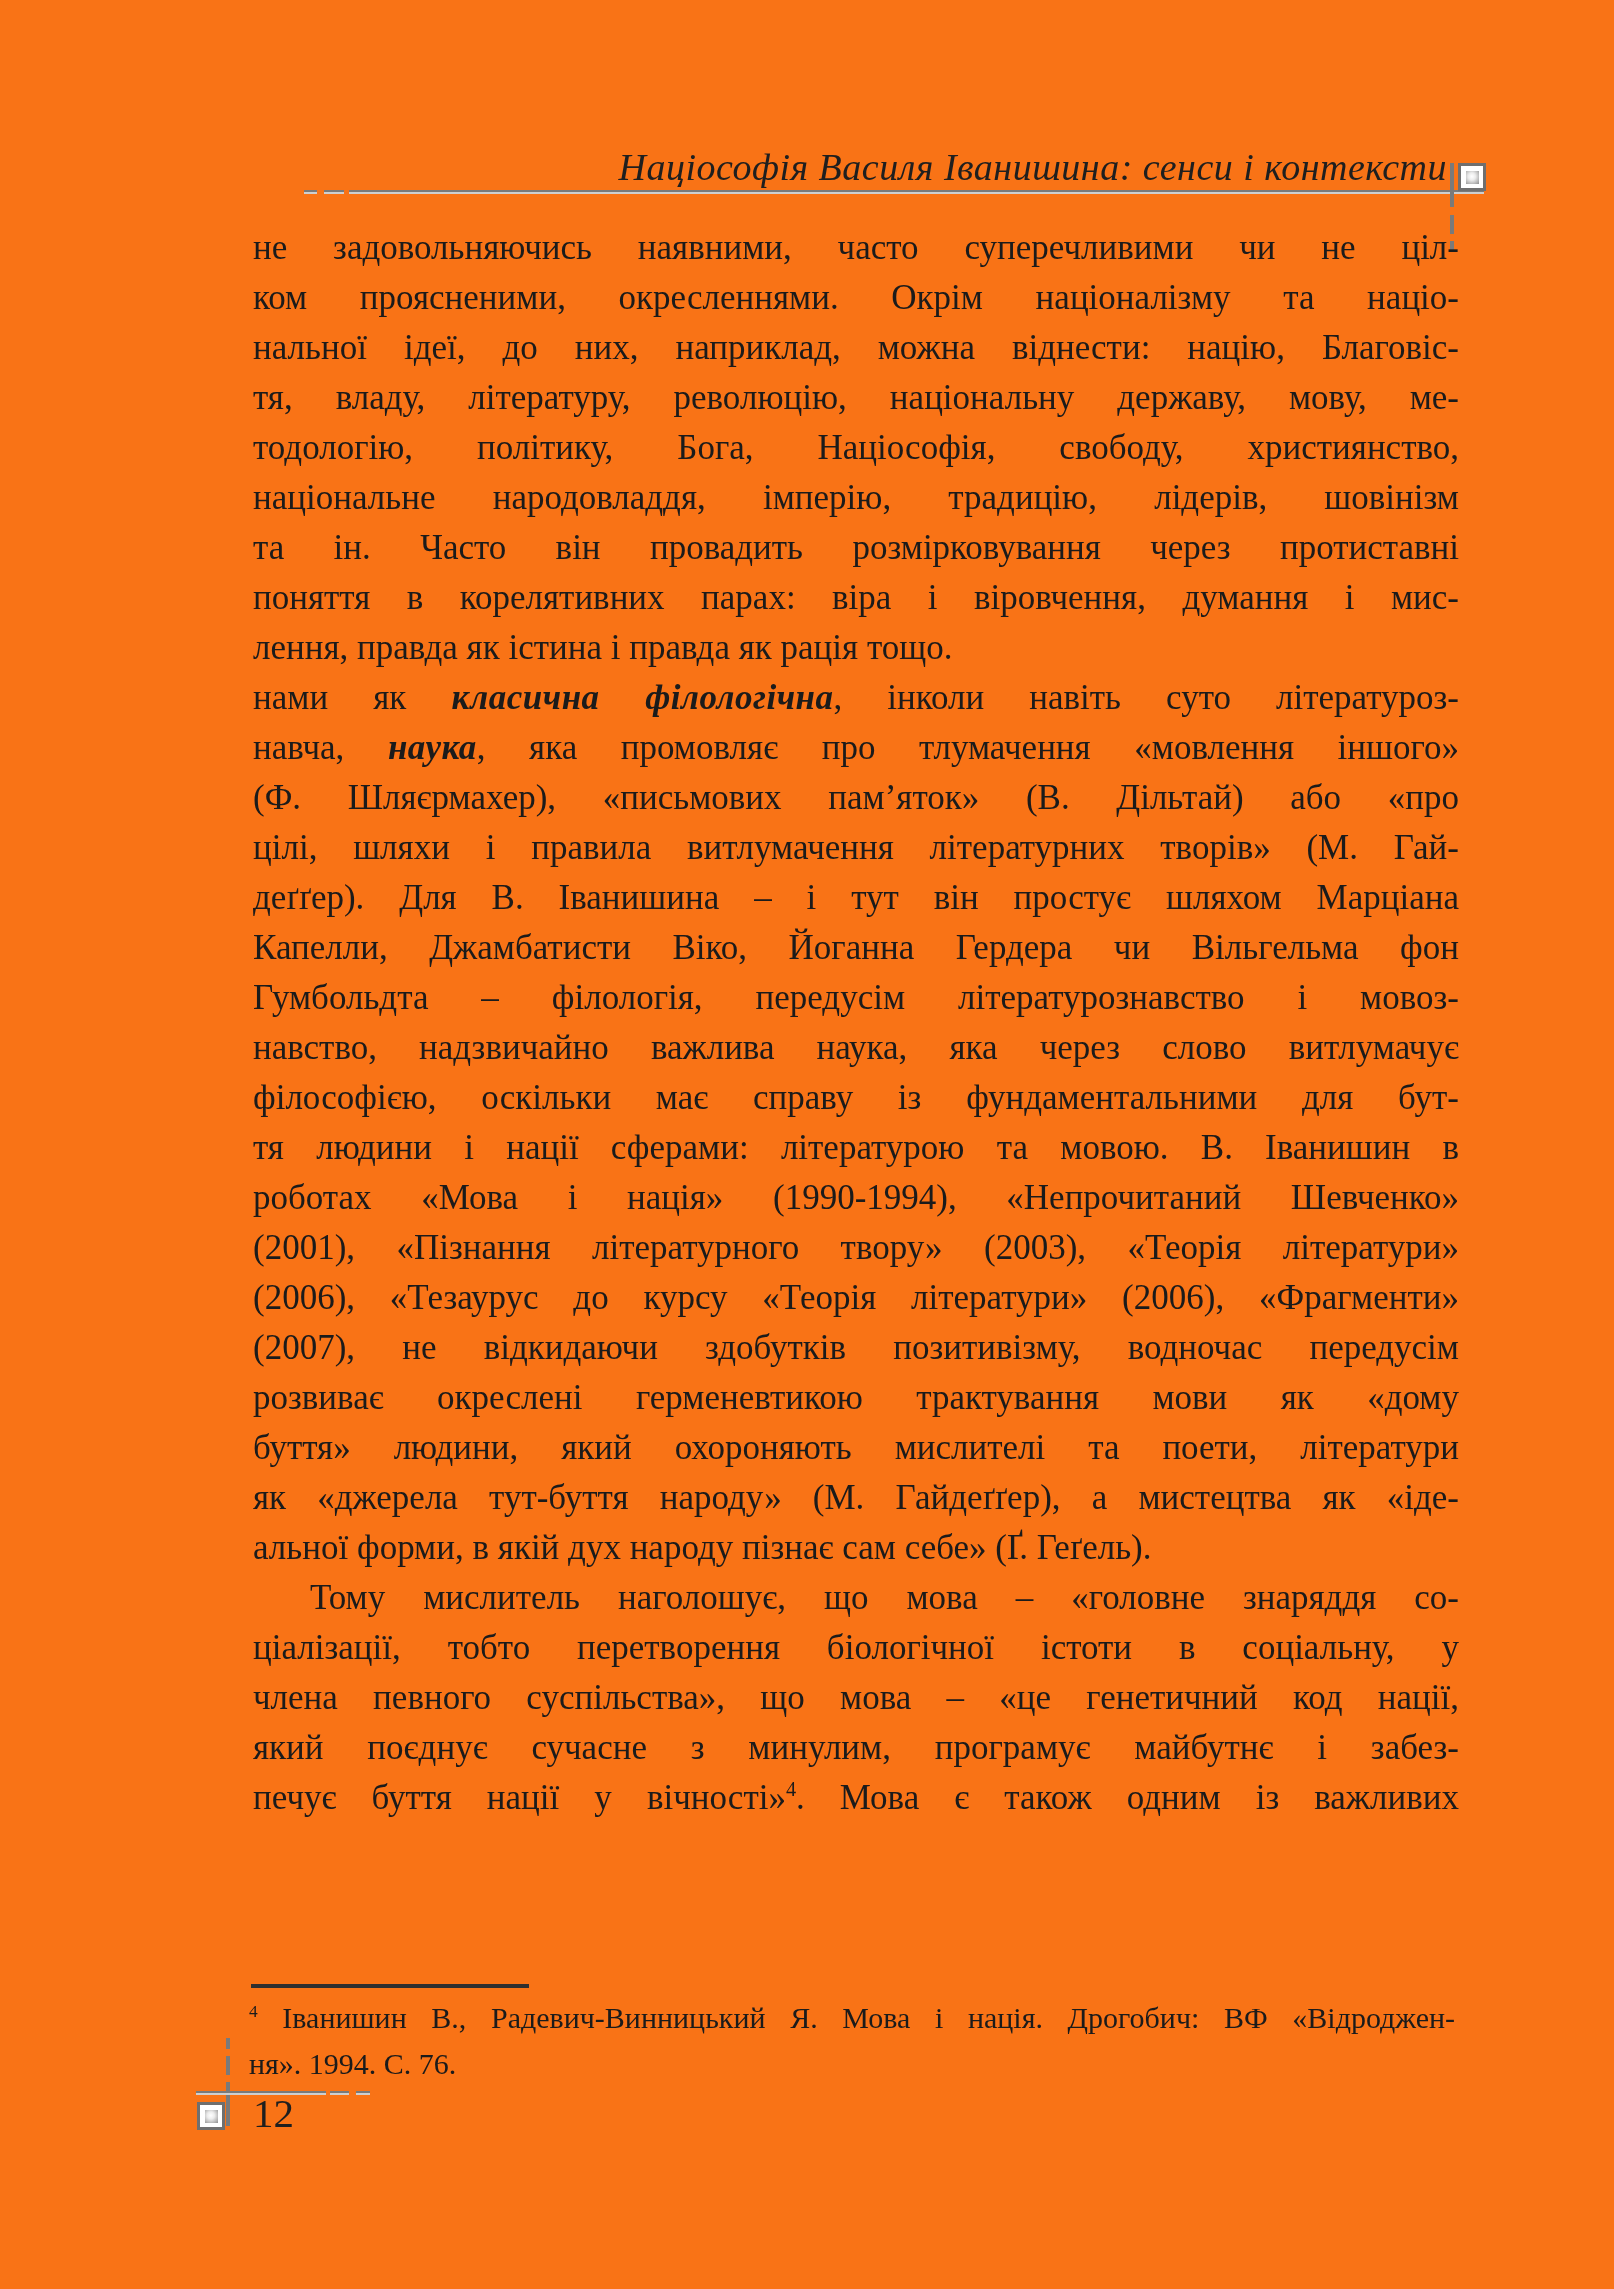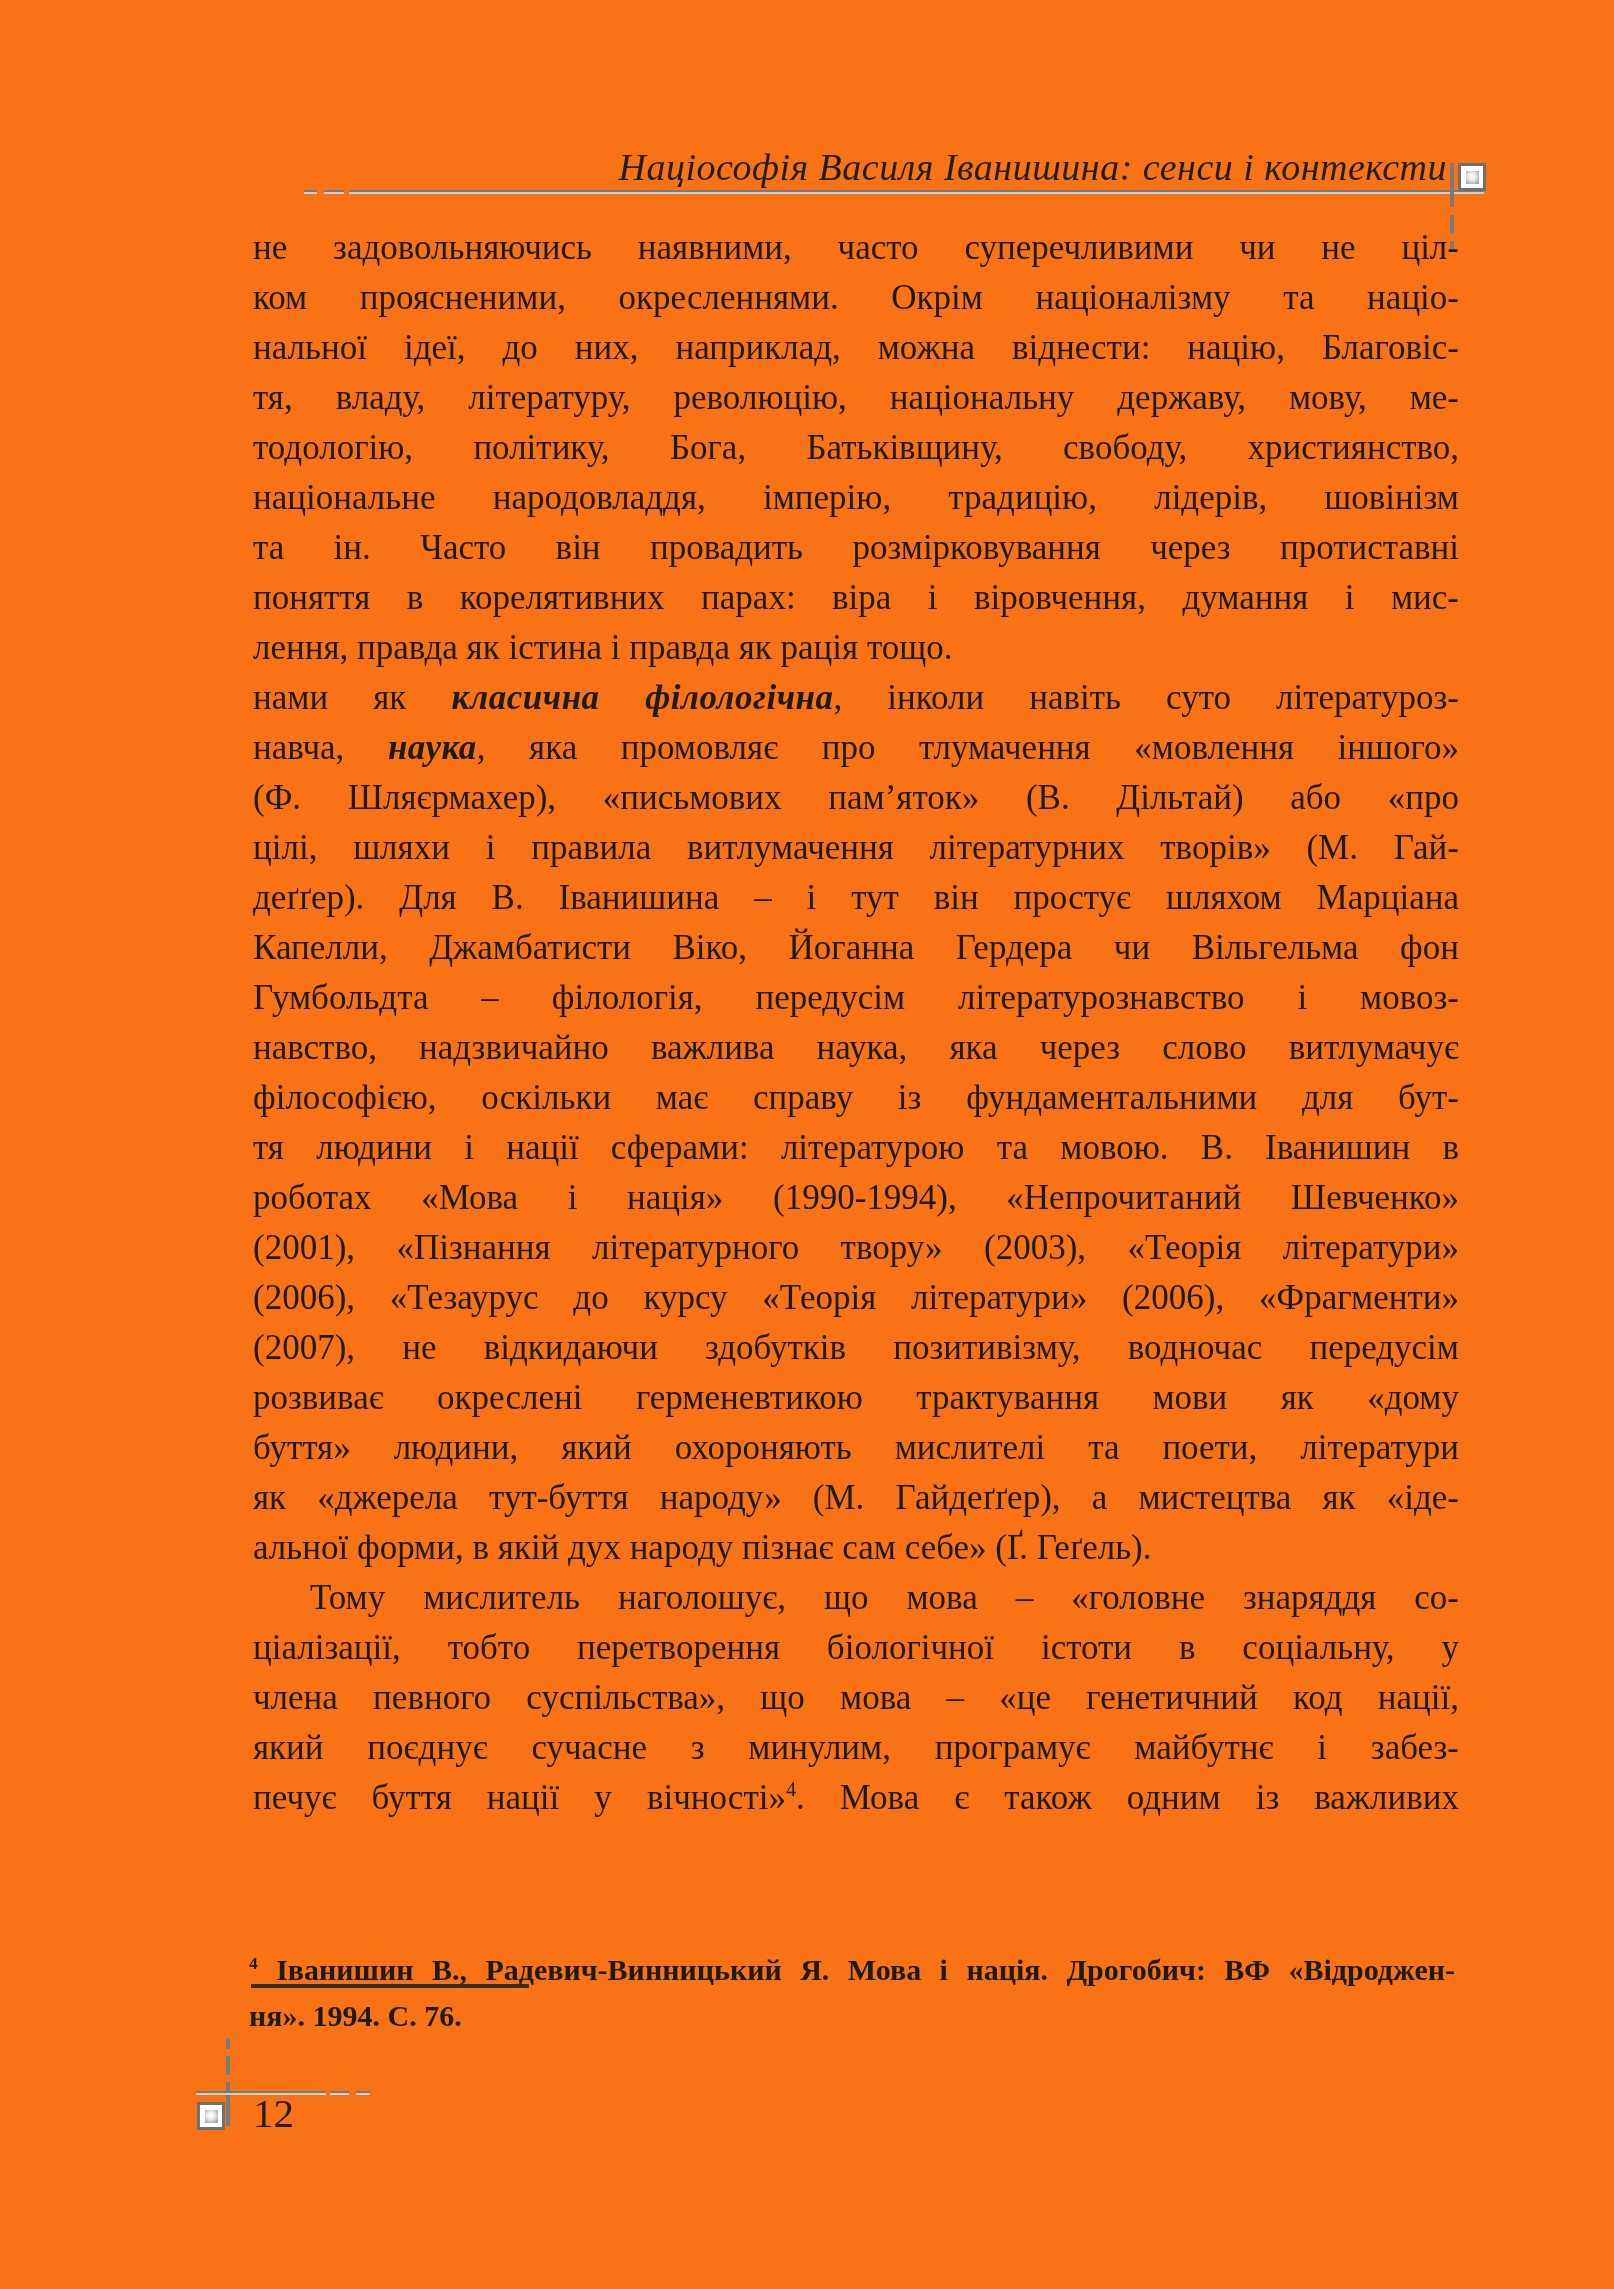--- a/index.html
+++ b/index.html
@@ -47,23 +47,22 @@
     text-align:justify;text-align-last:justify;
     white-space:normal;
   }
   .line.end{text-align-last:left;}
   .line.indent{text-indent:57px;}
   .line b i, .line i b{letter-spacing:0.5px;}
   sup{font-size:58%;vertical-align:super;line-height:0;}
   
   .footnote-sep{position:absolute;left:251px;top:1984px;width:278px;height:3.7px;background:#2f2f2f;}
   .footnote{
-    position:absolute;left:249px;top:1947px;width:1206px;
+    position:absolute;left:249px;top:1995px;width:1206px;
     font-size:30px;
-    font-weight:bold;
   }
   .footnote .line{line-height:46px;height:46px;}
   
   .page-number{
     position:absolute;left:253px;top:2093px;
     font-size:41px;line-height:41px;color:#1f1f1f;
   }
 </style>
 </head>
 <body>
@@ -84,21 +83,21 @@
     <div class="vseg" style="left:1450px;top:215px;height:18.5px;"></div>
     <div class="vseg" style="left:1450px;top:241px;height:11px;"></div>
   </div>
 
   <div class="body-text">
       <div class="para">
         <div class="line">не задовольняючись наявними, часто суперечливими чи не ціл-</div>
         <div class="line">ком проясненими, окресленнями. Окрім націоналізму та націо-</div>
         <div class="line">нальної ідеї, до них, наприклад, можна віднести: націю, Благовіс-</div>
         <div class="line">тя, владу, літературу, революцію, національну державу, мову, ме-</div>
-        <div class="line">тодологію, політику, Бога, Батьківщину, свободу, християнство,</div>
+        <div class="line">тодологію, політику, Бога, Націософія, свободу, християнство,</div>
         <div class="line">національне народовладдя, імперію, традицію, лідерів, шовінізм</div>
         <div class="line">та ін. Часто він провадить розмірковування через протиставні</div>
         <div class="line">поняття в корелятивних парах: віра і віровчення, думання і мис-</div>
         <div class="line end">лення, правда як істина і правда як рація тощо.</div>
       </div>
       <div class="para">
         <div class="line">нами як <b><i>класична філологічна</i></b>, інколи навіть суто літературоз-</div>
         <div class="line">навча, <b><i>наука</i></b>, яка промовляє про тлумачення «мовлення іншого»</div>
         <div class="line">(Ф. Шляєрмахер), «письмових пам’яток» (В. Дільтай) або «про</div>
         <div class="line">цілі, шляхи і правила витлумачення літературних творів» (М. Гай-</div>

